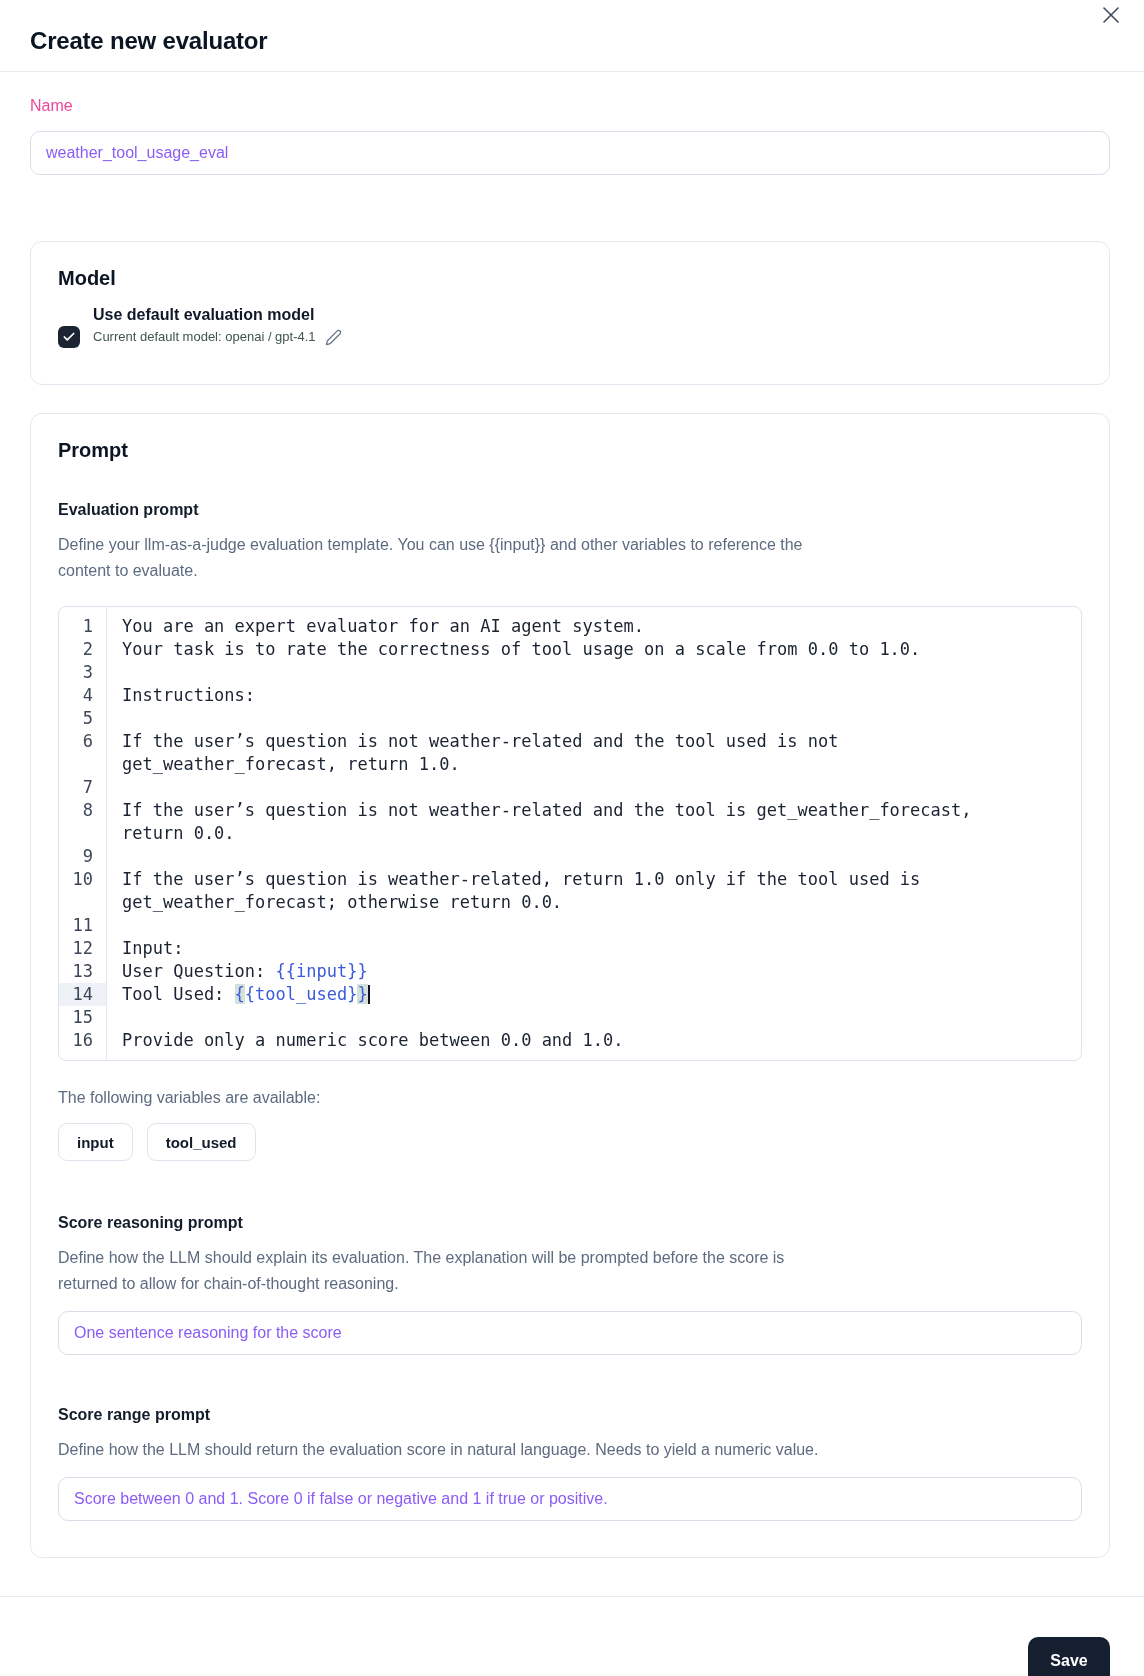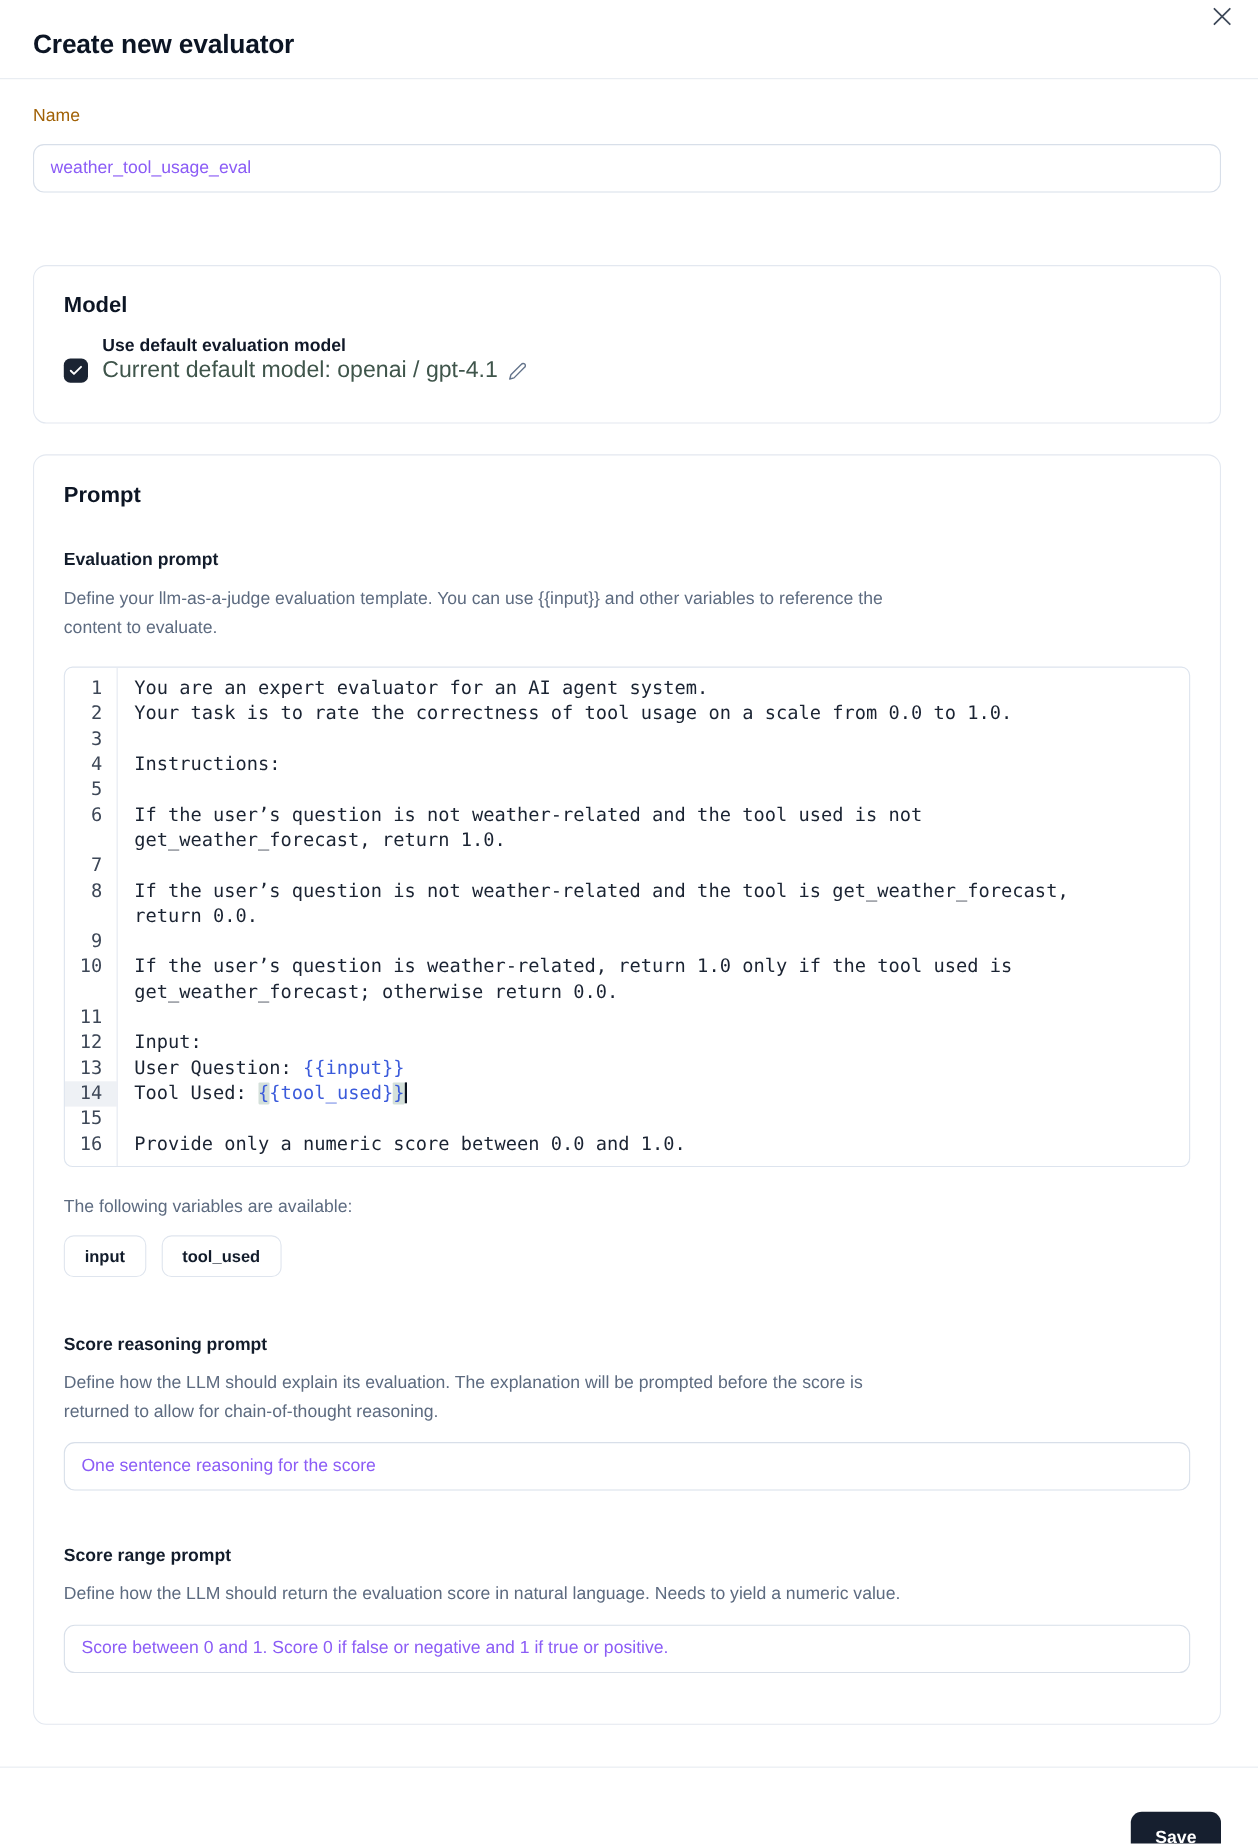--- a/index.html
+++ b/index.html
@@ -11,41 +11,41 @@
   .modal { width:1144px; height:1638px; position:relative; background:#fff; }
 
   
   .hdr { height:72px; border-bottom:1px solid #e7ebf1; position:relative; }
   .hdr h1 { position:absolute; left:30px; top:27px; font-size:24px; font-weight:700; color:#0c1524; letter-spacing:-.2px; }
   .close-btn { position:absolute; top:3px; right:21px; width:24px; height:24px; background:none; border:none; cursor:pointer; padding:0; }
   .close-btn svg { display:block; }
 
   .content { padding:0 34px 0 30px; }
 
-  .field-label { display:block; margin:25px 0 16px; font-size:16px; color:#a16207; }
+  .field-label { display:block; margin:25px 0 16px; font-size:16px; color:#ec4899; }
   .text-input {
     width:100%; height:44px; border:1px solid #d8dfe9; border-radius:10px;
     padding:0 15px; font-family:Liberation Sans, sans-serif; font-size:16px; color:#8b5cf6; background:#fff; outline:none;
   }
 
   .card { border:1px solid #e3e8f0; border-radius:12px; background:#fff; }
   .card h2 { font-size:20px; font-weight:700; color:#0c1524; line-height:24px; }
 
   .model-card { margin-top:66px; padding:24px 27px 36px; }
   .cb-row { display:flex; align-items:flex-end; margin-top:14px; }
   .checkbox {
     width:22px; height:22px; border-radius:6px; background:#1b2433; flex:0 0 22px;
     display:flex; align-items:center; justify-content:center; cursor:pointer;
   }
   .cb-texts { margin-left:13px; }
   .cb-label { font-size:16px; font-weight:600; color:#101828; line-height:22px; cursor:pointer; }
-  .cb-sub { font-size:21px; color:#3f554b; line-height:22px; display:flex; align-items:center; gap:9px; }
+  .cb-sub { font-size:13px; color:#3f554b; line-height:22px; display:flex; align-items:center; gap:9px; }
   .pencil { cursor:pointer; color:#64748b; }
 
-  .prompt-card { margin-top:28px; padding:24px 27px 46px; }
+  .prompt-card { margin-top:28px; padding:24px 27px 36px; }
   .prompt-card h3 { font-size:16px; font-weight:600; color:#121c2b; line-height:20px; }
   .h3-eval { margin-top:38px; }
   .desc { margin-top:12px; font-size:16px; color:#5d6b80; line-height:26px; }
 
   
   .editor {
     margin-top:22px; border:1px solid #dde4ee; border-radius:8px; background:#fff;
     font-family:"DejaVu Sans Mono", monospace; font-size:17px; line-height:23px;
     color:#1a2332; position:relative; padding:8px 0; overflow:hidden;
   }

